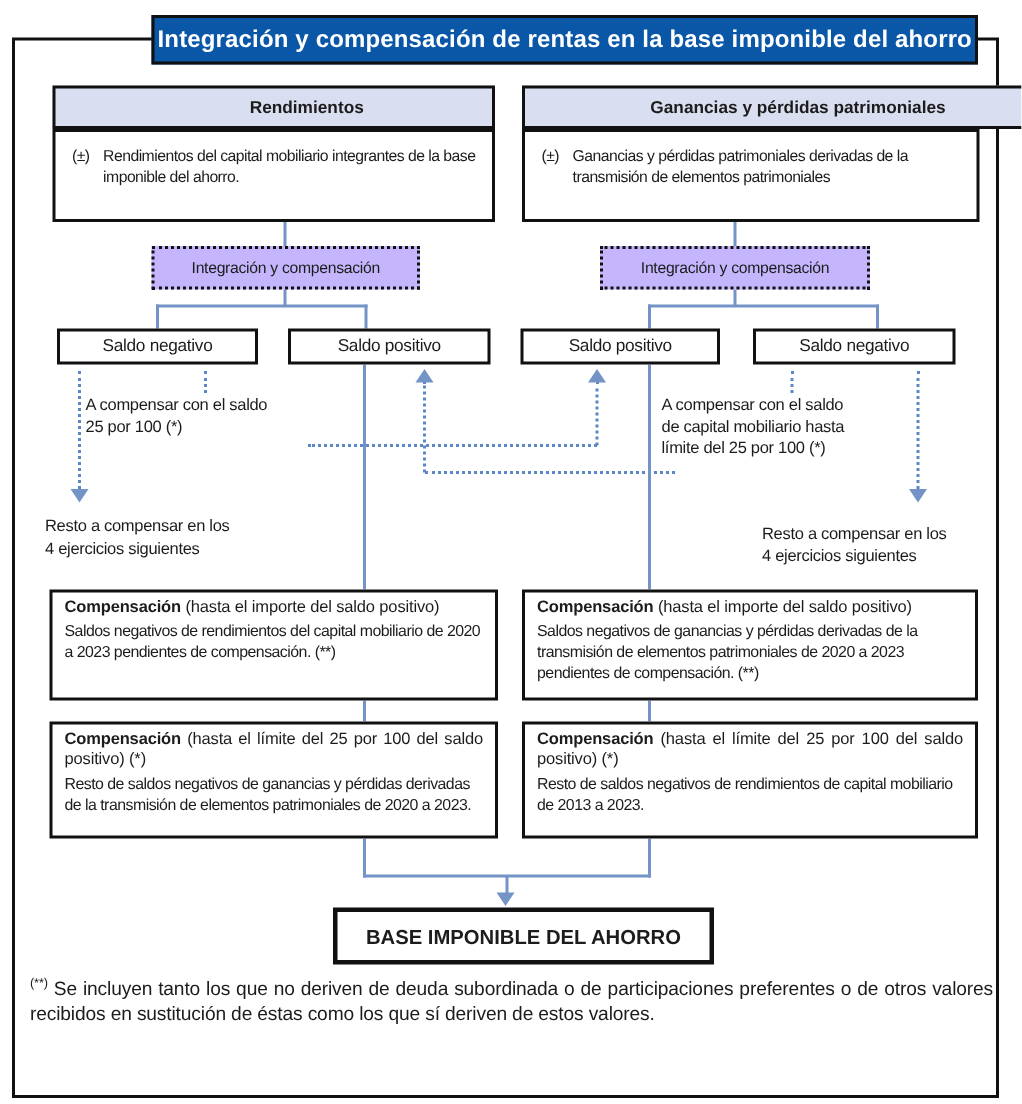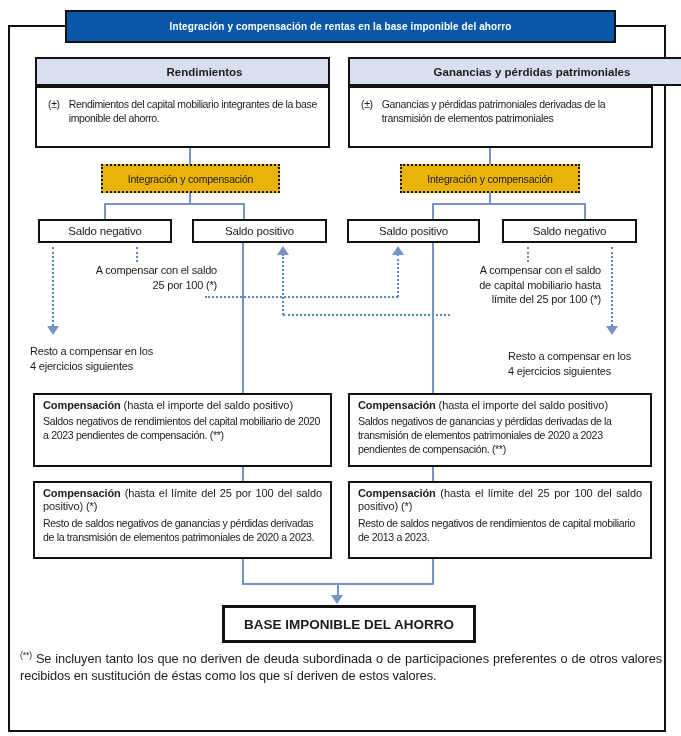--- a/index.html
+++ b/index.html
@@ -9,47 +9,47 @@
     --dotted-blue:#5c87c7;
     --border-black:#111111;
   }
   html,body{margin:0;padding:0;background:#fff;}
   body{font-family:"Liberation Sans", sans-serif;color:#1c1c1c;}
   .canvas{position:relative;width:681px;height:736px;background:#fff;overflow:hidden;}
   .abs{position:absolute;box-sizing:border-box;}
 
   .outer-frame{border:2px solid var(--border-black);}
   .title-bar{background:var(--title-bg);border:2px solid var(--border-black);
-    color:#fff;font-weight:bold;font-size:10px;display:flex;align-items:center;justify-content:center;
-    z-index:5;letter-spacing:0.1px;}
+    color:#fff;font-weight:bold;font-size:16px;display:flex;align-items:center;justify-content:center;
+    z-index:5;letter-spacing:0.1px;margin-left:36px;}
 
   .hdr-box{background:var(--header-bg);border:2px solid var(--border-black);
     display:flex;align-items:center;justify-content:center;font-weight:bold;font-size:11.5px;}
   .intro-box{background:#fff;border:2px solid var(--border-black);
     display:flex;gap:9px;padding:9px 10px 6px 11px;font-size:10.5px;line-height:1.38;letter-spacing:-0.35px;}
   .intro-box .sign{flex:0 0 auto;}
 
-  .integ-box{background:#eab308;border:2px dotted var(--border-black);
+  .integ-box{background:#c4b5fd;border:2px dotted var(--border-black);
     display:flex;align-items:center;justify-content:center;font-size:10.5px;letter-spacing:-0.2px;z-index:3;}
 
   .saldo-box{background:#fff;border:2px solid var(--border-black);
     display:flex;align-items:center;justify-content:center;font-size:11.5px;letter-spacing:-0.2px;z-index:3;}
 
   .vl{width:2px;background:var(--line-blue);}
   .hl{height:2px;background:var(--line-blue);}
   .vd{width:0;border-left:2px dotted var(--dotted-blue);}
   .hd{height:0;border-top:2px dotted var(--dotted-blue);}
 
   .arr-up{width:0;height:0;border-left:6px solid transparent;border-right:6px solid transparent;
     border-bottom:9px solid var(--line-blue);}
   .arr-down{width:0;height:0;border-left:6px solid transparent;border-right:6px solid transparent;
     border-top:9px solid var(--line-blue);}
 
   .note{font-size:11px;line-height:14.5px;letter-spacing:-0.2px;}
-  .note.center{text-align:right;}
+  .note.center{text-align:left;}
 
   .comp-box{background:#fff;border:2px solid var(--border-black);padding:4px 8px 4px 8px;z-index:3;}
   .comp-box .titlep{font-size:11px;line-height:1.22;text-align:justify;margin:0;letter-spacing:-0.1px;}
   .comp-box .bodyp{font-size:10.6px;line-height:1.32;margin:3px 0 0 0;letter-spacing:-0.35px;}
 
   .base-box{background:#fff;border:3px solid var(--border-black);
     display:flex;align-items:center;justify-content:center;font-weight:bold;font-size:13.5px;z-index:3;}
 
   .footnotes{font-size:12.8px;line-height:16.5px;text-align:justify;letter-spacing:-0.1px;}
   .footnotes p{margin:0 0 7px 0;}

